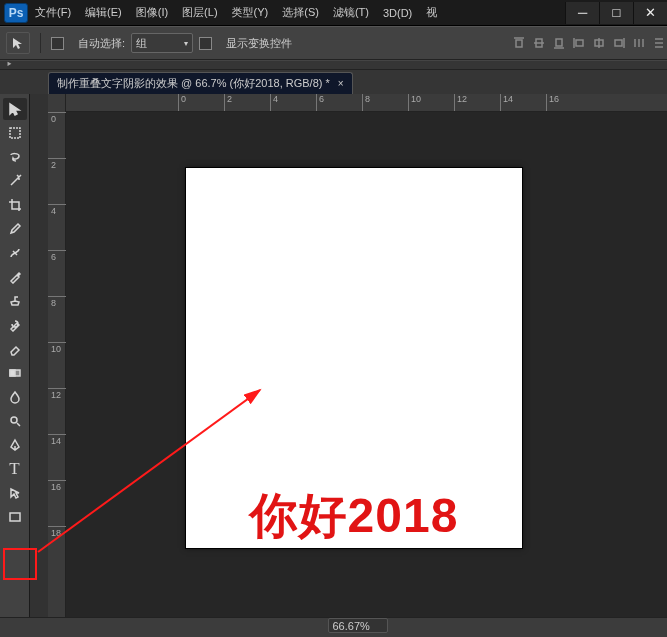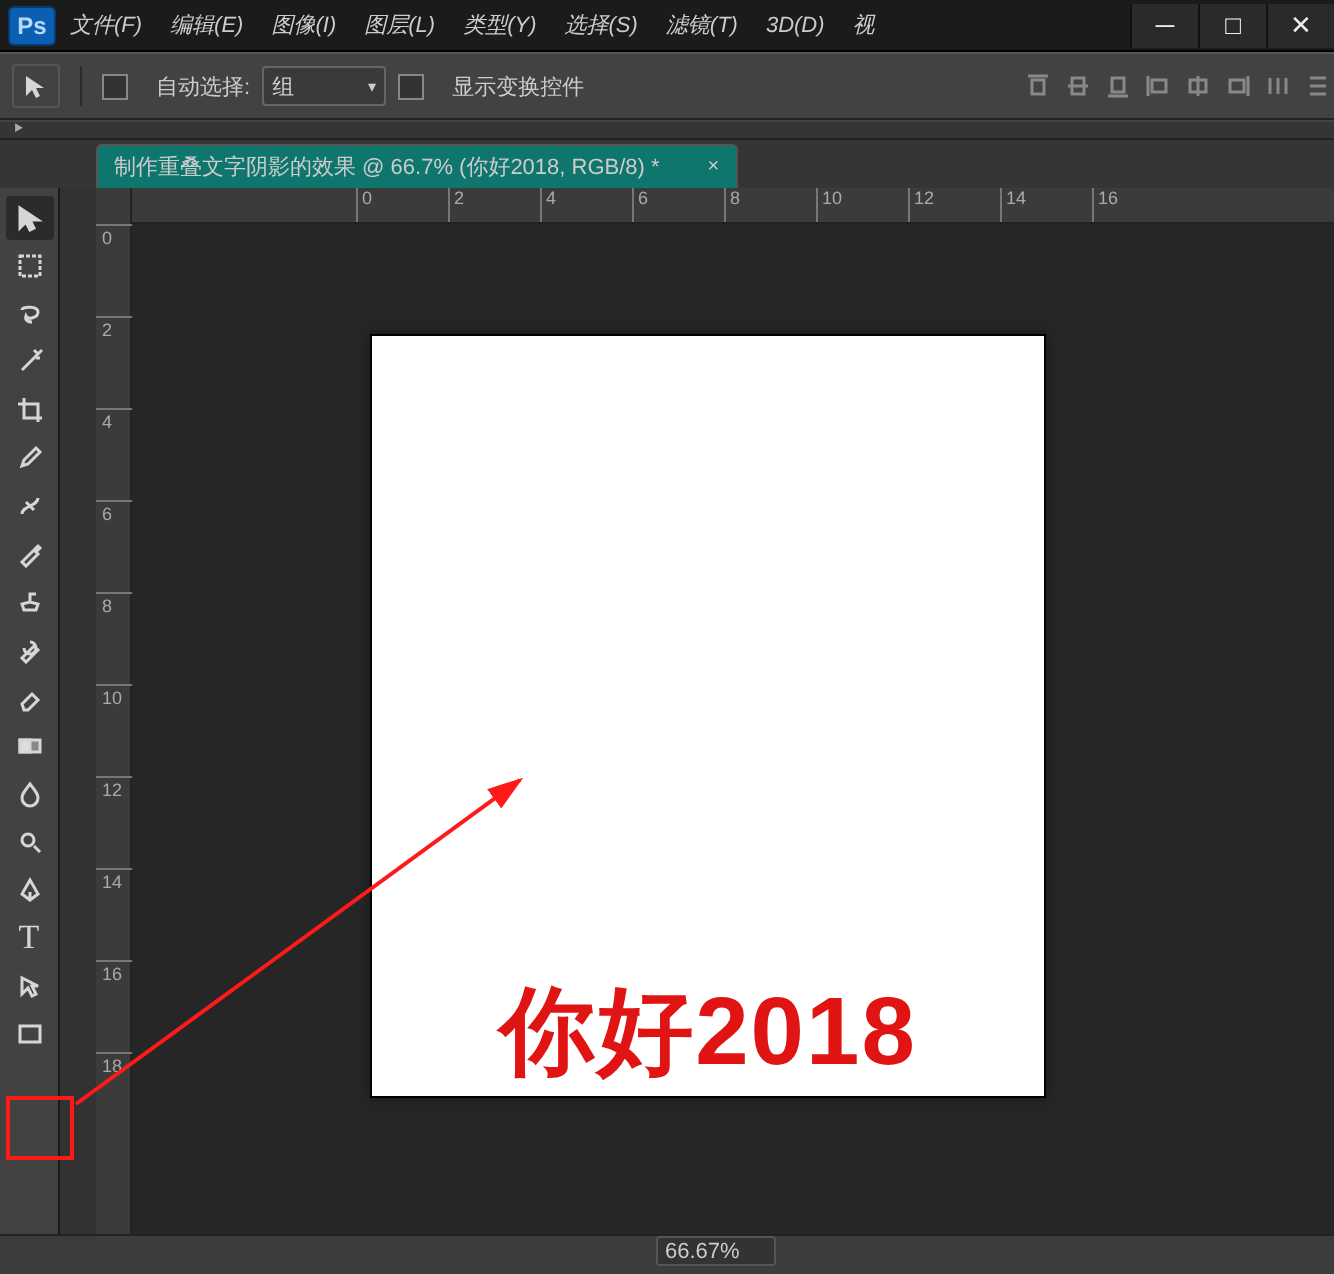--- a/index.html
+++ b/index.html
@@ -22,21 +22,21 @@
     border-bottom: 1px solid #000;
   }
   .ps-logo {
     width: 24px; height: 20px;
     background: #0b5fb3;
     border: 1px solid #073b6d;
     border-radius: 3px;
     display:flex;align-items:center;justify-content:center;
     color:#b8d8f5;font-weight:bold;font-size:12px;
   }
-  .menuitem { padding: 0 7px; color:#ccc; cursor:default;font-style:italic; }
+  .menuitem { padding: 0 7px; color:#ccc; cursor:default; }
   .titlespacer { flex:1; }
   .winbtns { display:flex; }
   .winbtn {
     width:34px;height:22px;
     display:flex;align-items:center;justify-content:center;
     color:#eee;font-size:13px;background:#2a2a2a;
   }
   .winbtn.min{border-left:1px solid #111;}
   .winbtn.max{border-left:1px solid #111;}
   .winbtn.close{border-left:1px solid #111;}
@@ -79,26 +79,26 @@
   }
   .collapsebar .tri{font-size:8px;color:#aaa;}
   
   .tabrow{
     height:24px;background:#353535;
     display:flex;align-items:flex-end;
     padding-left:48px;
   }
   .doctab{
     height:22px;
-    background:#0f766e;
+    background:#0f172a;
     border:1px solid #555;border-bottom:none;
     border-top-left-radius:3px;border-top-right-radius:3px;
     display:flex;align-items:center;
     padding:0 8px;color:#ccc;font-size:11px;
-    gap:24px;
+    gap:8px;
   }
   .doctab .close{color:#ccc;font-size:10px;}
   
   .workarea{
     position:absolute;
     top:94px;left:0;right:0;bottom:20px;
     background:#262626;
     display:flex;
   }
   

